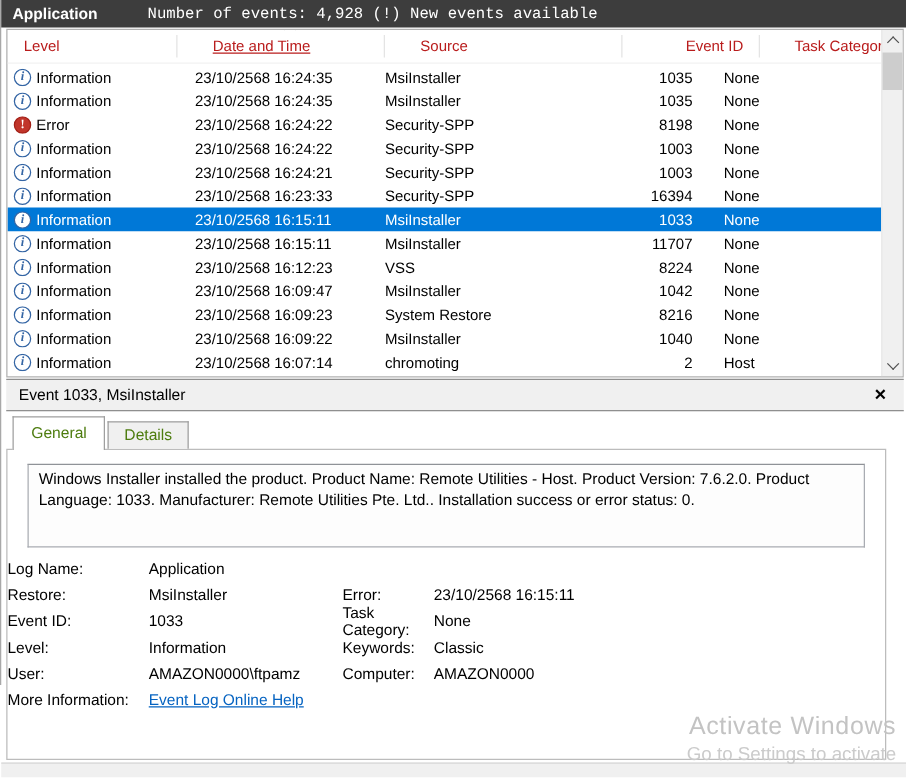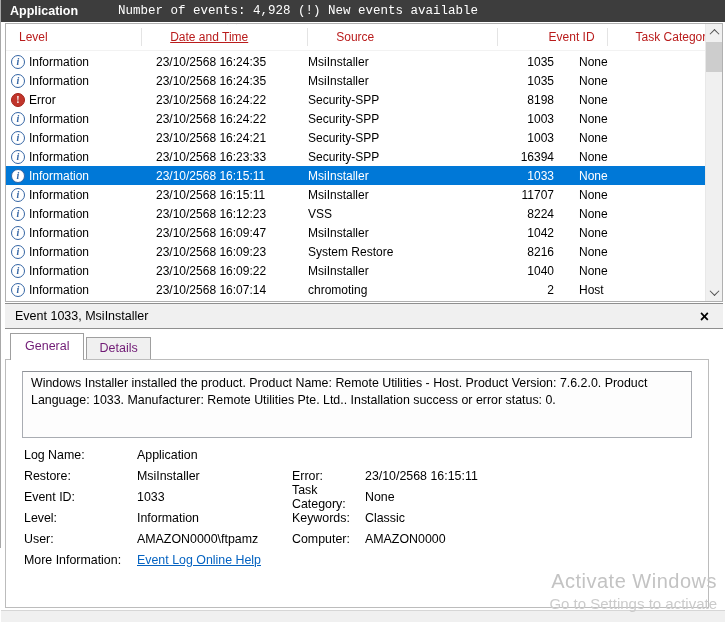--- a/index.html
+++ b/index.html
@@ -51,32 +51,32 @@
   .sthumb { position:absolute; left:0; top:18px; width:17px; height:30px; background:#cdcdcd; }
 
   
   .pane-header { position:absolute; top:303px; left:4px; width:718px; height:26px; background:#f0f0f0;
     border-top:1px solid #8f8f8f; border-bottom:1px solid #8f8f8f;
     display:flex; align-items:center; font-size:12.5px; color:#000; }
   .pane-header .title { margin-left:10px; }
   .close-x { position:absolute; right:14px; top:2px; font-size:16px; font-weight:bold; color:#000; cursor:pointer; line-height:22px; }
 
   .tabs { position:absolute; top:333px; left:9px; display:flex; align-items:flex-end; z-index:3; }
-  .tab { font-size:12.5px; color:#701a75; border:1px solid #9f9f9f; border-bottom:none;
+  .tab { font-size:12.5px; color:#4d7c0f; border:1px solid #9f9f9f; border-bottom:none;
     background:#f0f0f0; padding:3px 12px 4px; height:22px; }
   .tab.active { background:#fff; padding:5px 14px 7px; height:27px; margin-right:2px; margin-bottom:-1px; }
 
   .tab-pane { position:absolute; top:359px; left:4px; width:704px; height:249px;
     background:#fff; border:1px solid #bcbcbc; z-index:2; }
   .desc-box { position:absolute; top:11px; left:16px; right:16px; height:67px;
     border:1px solid #a9acb2; border-top-color:#8f9297; background:#fdfdfd;
     font-size:12.4px; line-height:17px; color:#000; padding:3px 8px; }
   .fields { position:absolute; top:84px; left:0; right:0; font-size:12.4px; color:#000; }
   .frow { display:flex; height:21px; align-items:center; }
-  .fl1 { margin-left:18px; width:113px; }
+  .fl1 { width:113px; }
   .fv1 { width:155px; }
   .fl2 { width:73px; }
   .fv2 { }
   a.help-link { color:#0563c1; text-decoration:underline; cursor:pointer; }
 
   
   .bottom-strip { position:absolute; top:610px; left:0; right:0; height:12px; background:#f0f0f0; border-top:1px solid #d6d6d6; }
 
   
   .watermark { position:absolute; right:8px; top:570px; text-align:right; pointer-events:none; z-index:5; }

